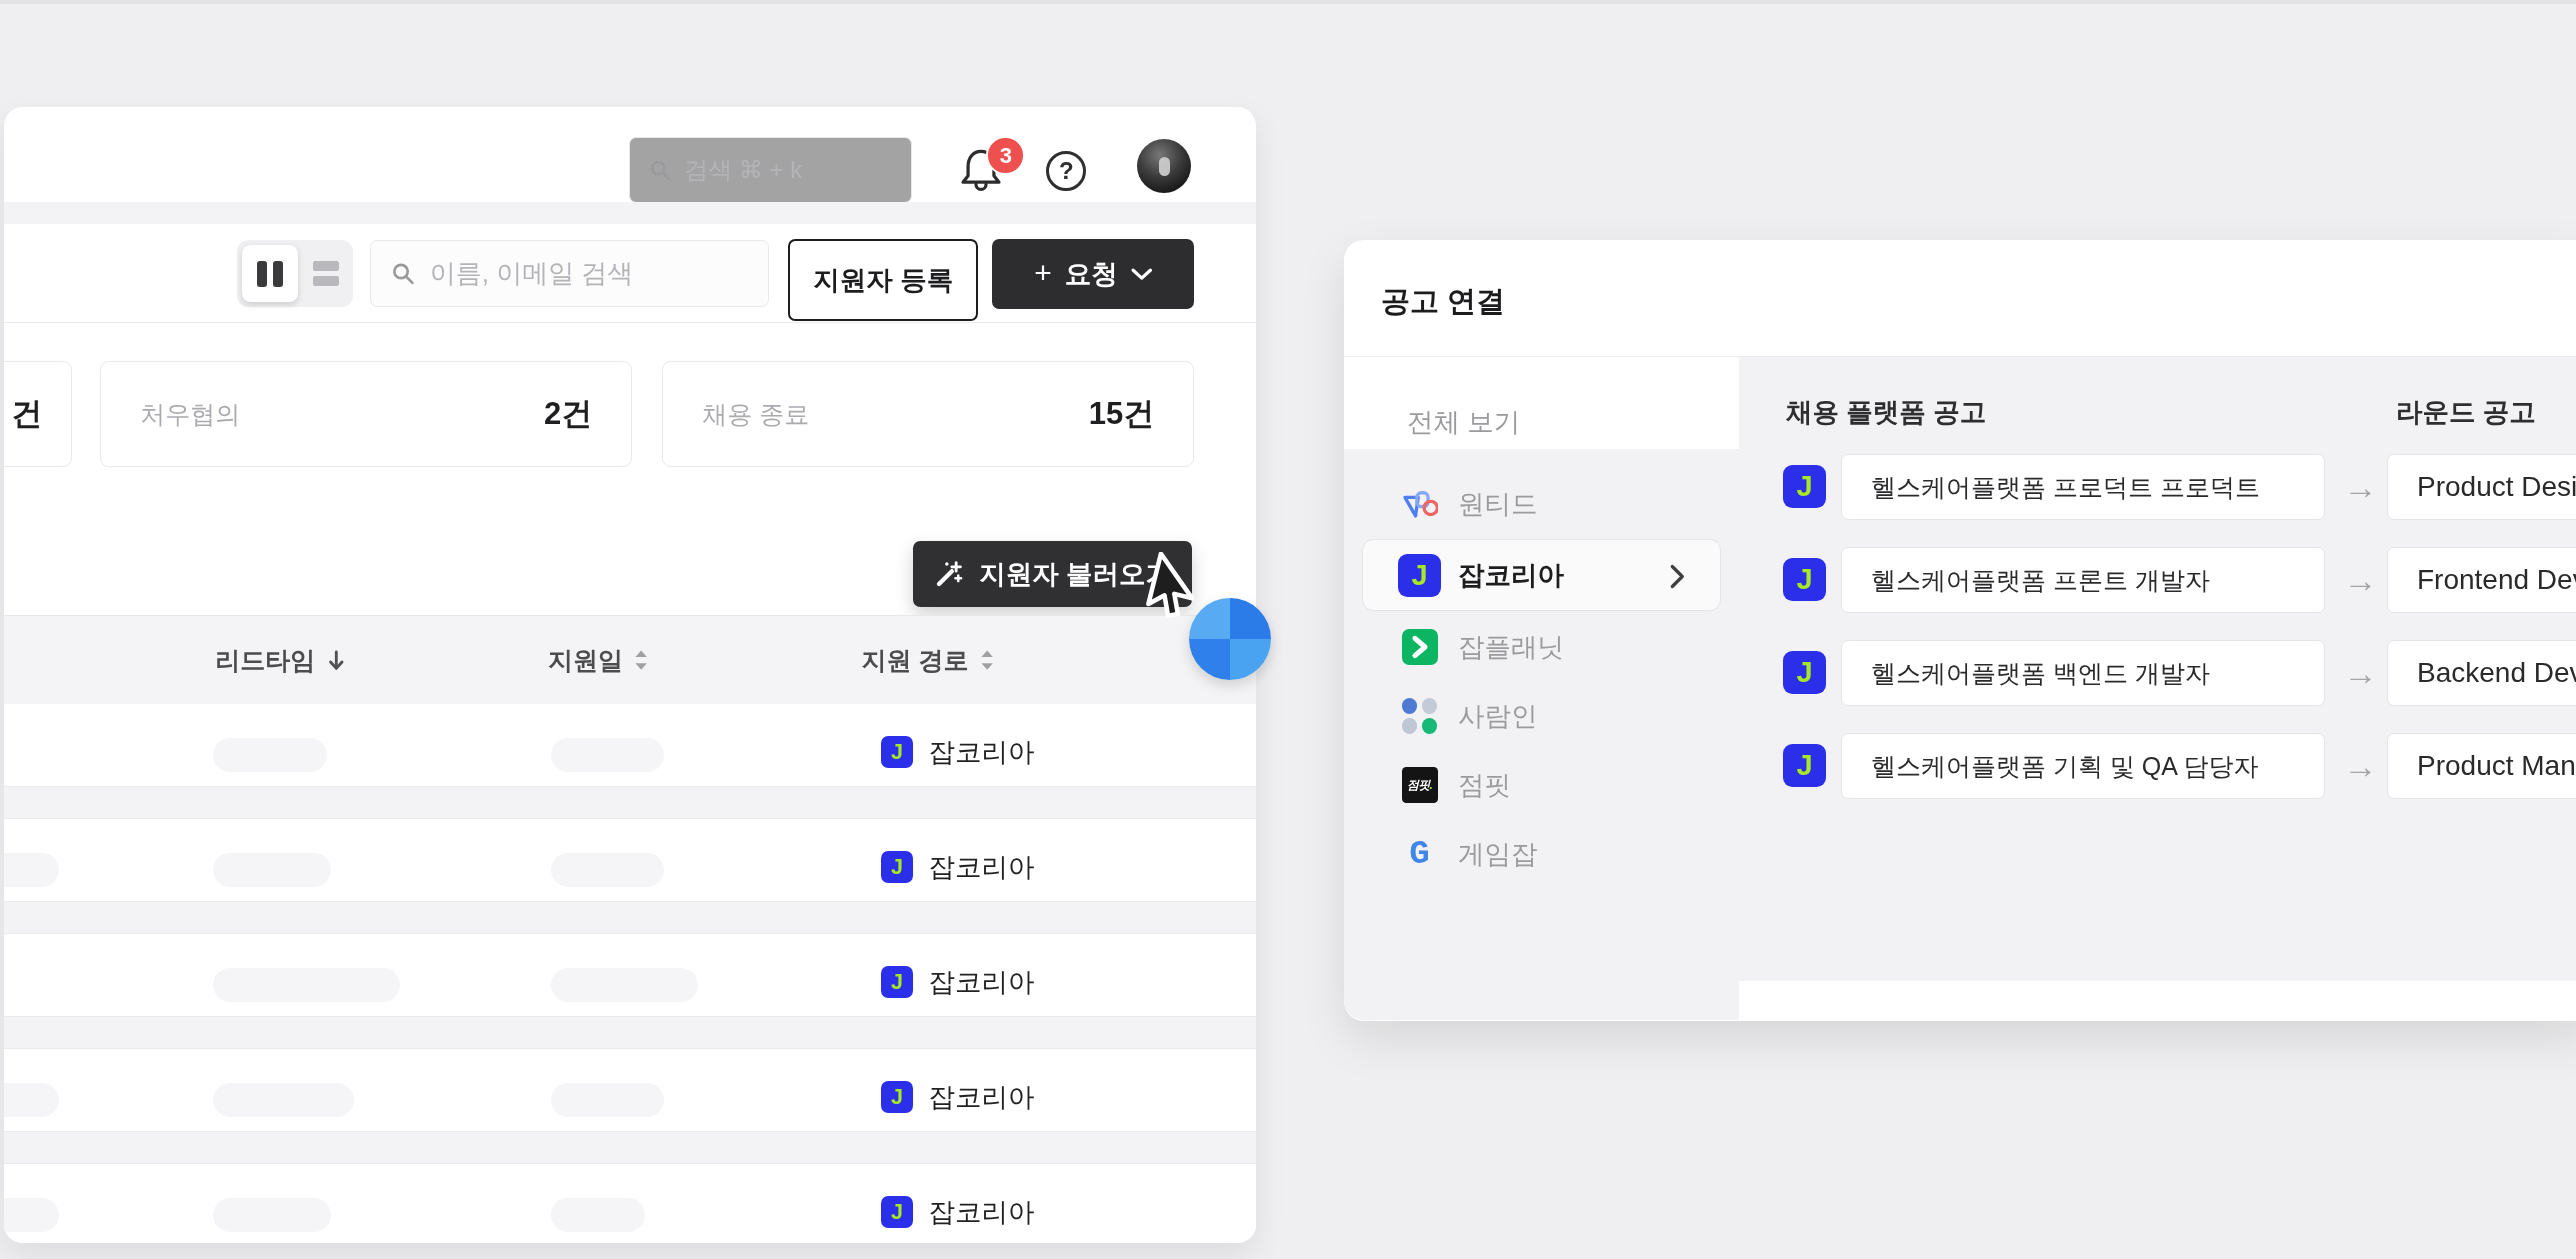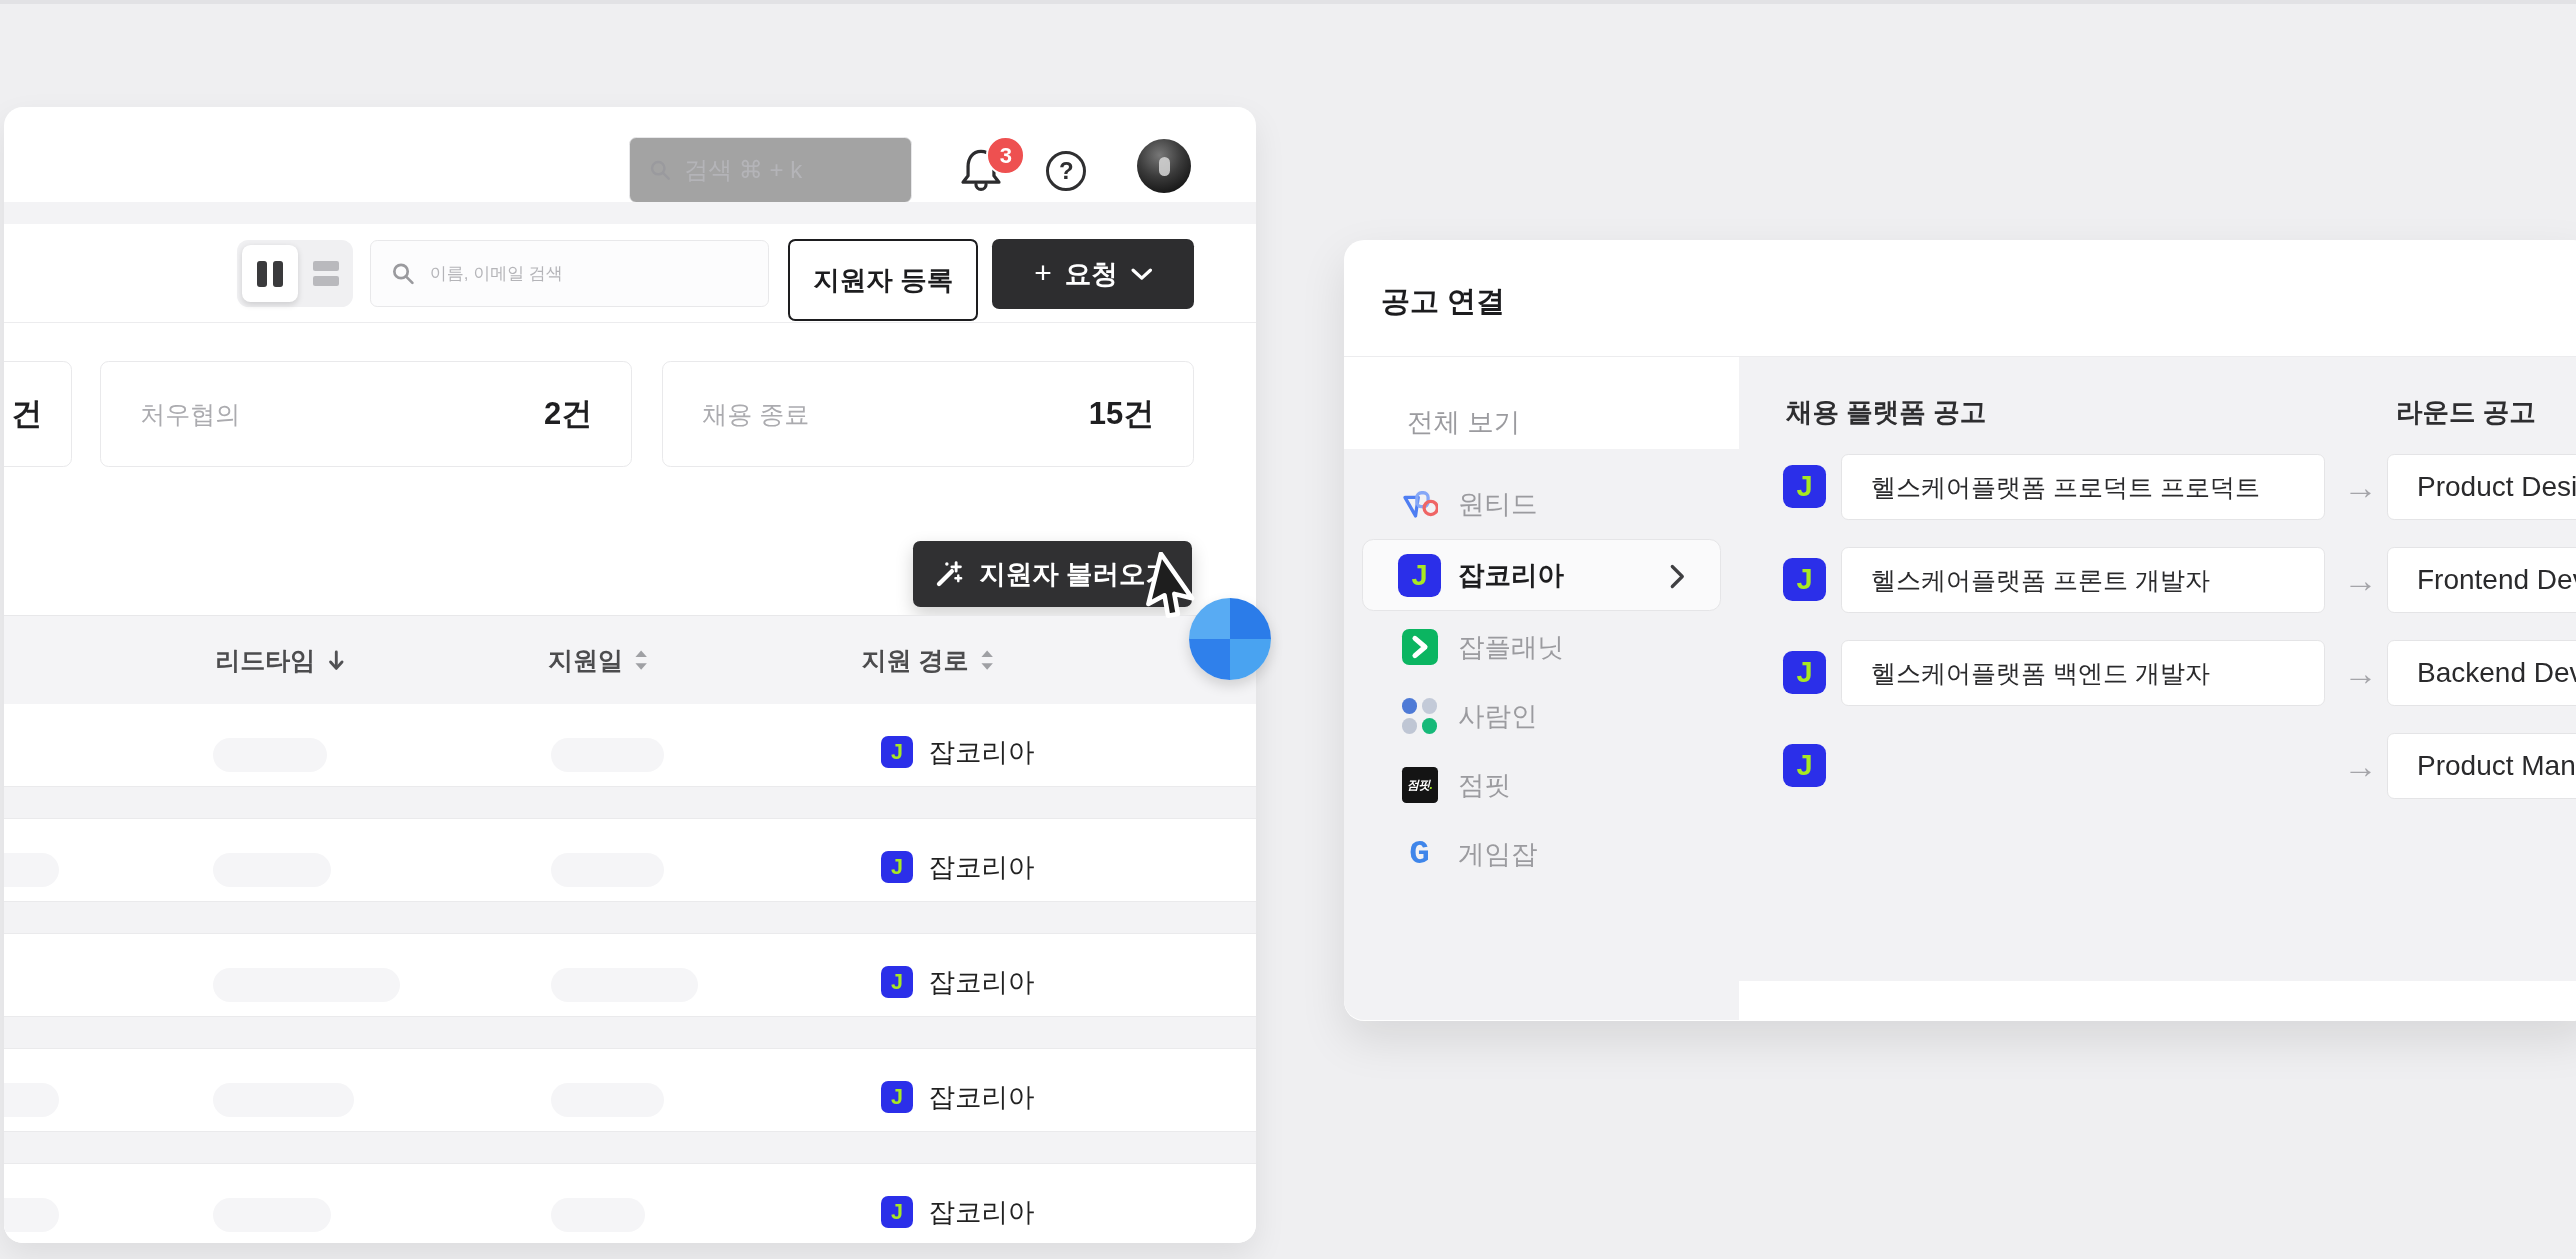--- a/index.html
+++ b/index.html
@@ -61,21 +61,21 @@
   }
   .vt-bar-v { width:10px; height:26px; background:#3a3a3c; border-radius:2.9px; }
   .vt-inactive { flex:1; display:flex; flex-direction:column; gap:4.3px; align-items:center; }
   .vt-bar-h { width:26px; height:10px; background:#b9b9bd; border-radius:2.1px; }
 
   .tb-search {
     position:absolute; left:366px; top:133px; width:399px; height:67px;
     border:1.4px solid #e8e8ea; border-radius:7.2px; background:#fcfcfd;
     display:flex; align-items:center; gap:14.3px; padding:0 20px;
   }
-  .tb-search input { font-size:17px; }
+  .tb-search input { font-size:26px; }
   .register-btn {
     position:absolute; left:784px; top:132px; width:190px; height:82px;
     background:#fff; border:2.1px solid #1d1d1f; border-radius:7.2px;
     font-size:26.5px; font-weight:700; color:#1d1d1f;
     display:flex; align-items:center; justify-content:center; cursor:pointer;
   }
   .request-btn {
     position:absolute; left:988px; top:132px; width:202px; height:70px;
     background:#2d2d2f; border-radius:7.2px; color:#fff; font-size:26.5px; font-weight:700;
     display:flex; align-items:center; justify-content:center; gap:13px; cursor:pointer;
@@ -441,20 +441,21 @@
         <div class="c-card r">Frontend Developer</div>
       </div>
       <div class="c-row" style="top:283px;">
         <span class="jk-badge lg c-jk">J</span>
         <div class="c-card l">헬스케어플랫폼 백엔드 개발자</div>
         <div class="c-arrow">→</div>
         <div class="c-card r">Backend Developer</div>
       </div>
       <div class="c-row" style="top:376px;">
         <span class="jk-badge lg c-jk">J</span>
+        <div class="c-card l">헬스케어플랫폼 기획 및 QA 담당자</div>
         <div class="c-arrow">→</div>
         <div class="c-card r">Product Manager</div>
       </div>
     </div>
 
   </div>
 </div>
 
 <div class="pie">
   <span class="q1"></span>

